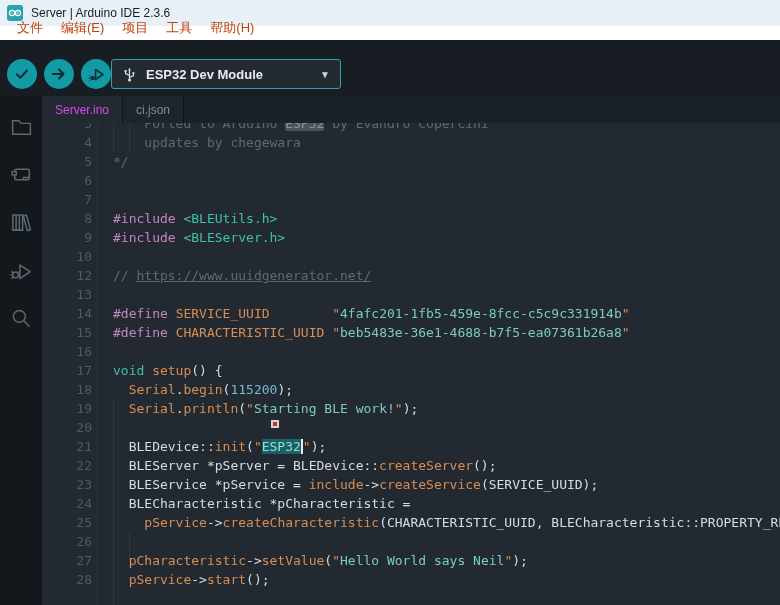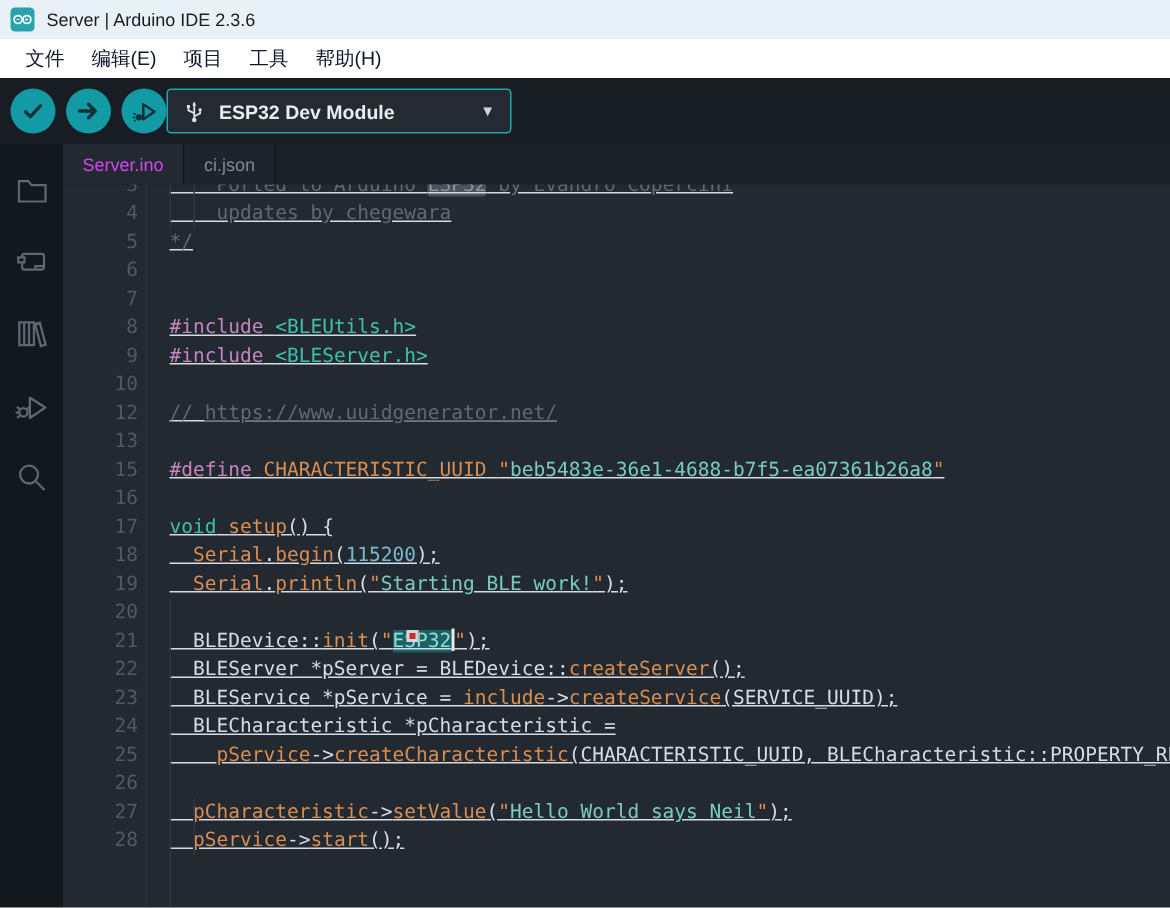--- a/index.html
+++ b/index.html
@@ -13,23 +13,23 @@
     position:absolute; left:0; top:0; width:780px; height:26px;
     background:#e9f1f8; display:flex; align-items:center; padding-left:7px;
   }
   .appicon {
     width:16px; height:16px; border-radius:3px; background:#27a3ae;
     display:flex; align-items:center; justify-content:center; flex:none;
   }
   .titletext { margin-left:8px; font-size:12px; color:#1c1c1c; }
   
   .menubar {
-    position:absolute; left:0; top:26px; width:780px; height:26px;
-    background:#ffffff; display:flex; align-items:center; padding-left:8px;
-    font-size:13px; color:#0f172a;
+    position:absolute; left:0; top:26px; width:780px; height:14px;
+    background:#ffffff; display:flex; align-items:flex-end; padding-left:8px;
+    font-size:13px; color:#c2410c;
   }
   .menuitem { padding:3px 9px; border-radius:3px; cursor:default; }
   
   .toolbar {
     position:absolute; left:0; top:52px; width:780px; height:44px;
     background:#171d23; display:flex; align-items:center;
   }
   .tbtn {
     width:30px; height:30px; border-radius:50%; background:#129ba4;
     display:flex; align-items:center; justify-content:center; flex:none;
@@ -70,21 +70,21 @@
   .editor {
     position:absolute; left:0; top:27px; width:738px; height:482px;
     background:#222931; overflow:hidden;
     font-family:"DejaVu Sans Mono", monospace; font-size:13px;
   }
   .gutter-border { position:absolute; left:55px; top:0; bottom:0; width:1px; background:#2c343d; z-index:1; }
   .iguide { position:absolute; width:1px; background:#2f3841; z-index:1; }
   .rows { position:relative; margin-top:-9px; }
   .row { display:flex; height:19px; line-height:19px; }
   .ln { flex:none; width:55px; text-align:right; padding-right:5px; color:#4f5a63; }
-  .code { flex:none; white-space:pre; padding-left:16px; color:#d6dce2;text-decoration:underline; }
+  .code { flex:none; white-space:pre; padding-left:16px; color:#d6dce2; }
   .tk-pl { color:#d6dce2; }
   .tk-cm { color:#5e6a72; }
   .tk-lk { color:#5e6a72; text-decoration:underline; }
   .tk-mg { color:#c586c0; }
   .tk-ty { color:#3ec1ac; }
   .tk-fn { color:#d98e52; }
   .tk-nm { color:#79bace; }
   .tk-st { color:#79cdbd; }
   .tk-qt { color:#d98e52; }
   .tk-hlm { color:#8b959d; background:#4a525b; border-radius:2px; }
@@ -236,20 +236,24 @@
           </div>
           <div class="row">
             <span class="ln">12</span>
             <span class="code"><span class="tk-cm">// </span><span class="tk-lk">https://www.uuidgenerator.net/</span></span>
           </div>
           <div class="row">
             <span class="ln">13</span>
             <span class="code"></span>
           </div>
           <div class="row">
+            <span class="ln">14</span>
+            <span class="code"><span class="tk-mg">#define</span><span class="tk-pl"> </span><span class="tk-fn">SERVICE_UUID</span><span class="tk-pl">        </span><span class="tk-qt">"</span><span class="tk-st">4fafc201-1fb5-459e-8fcc-c5c9c331914b</span><span class="tk-qt">"</span></span>
+          </div>
+          <div class="row">
             <span class="ln">15</span>
             <span class="code"><span class="tk-mg">#define</span><span class="tk-pl"> </span><span class="tk-fn">CHARACTERISTIC_UUID</span><span class="tk-pl"> </span><span class="tk-qt">"</span><span class="tk-st">beb5483e-36e1-4688-b7f5-ea07361b26a8</span><span class="tk-qt">"</span></span>
           </div>
           <div class="row">
             <span class="ln">16</span>
             <span class="code"></span>
           </div>
           <div class="row">
             <span class="ln">17</span>
             <span class="code"><span class="tk-ty">void</span><span class="tk-pl"> </span><span class="tk-fn">setup</span><span class="tk-pl">() {</span></span>

